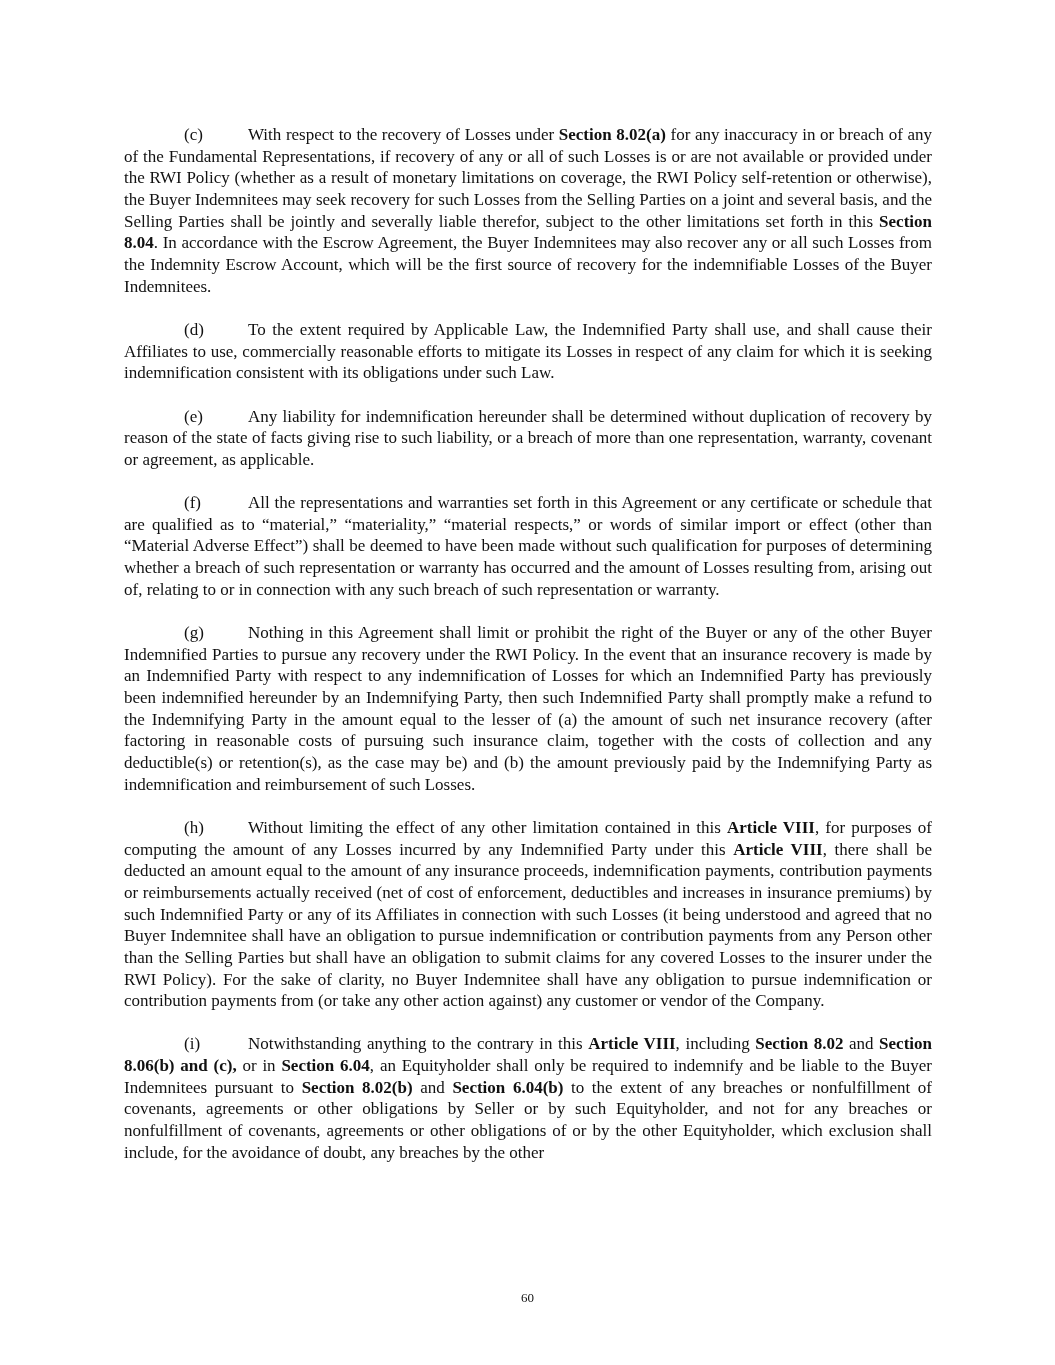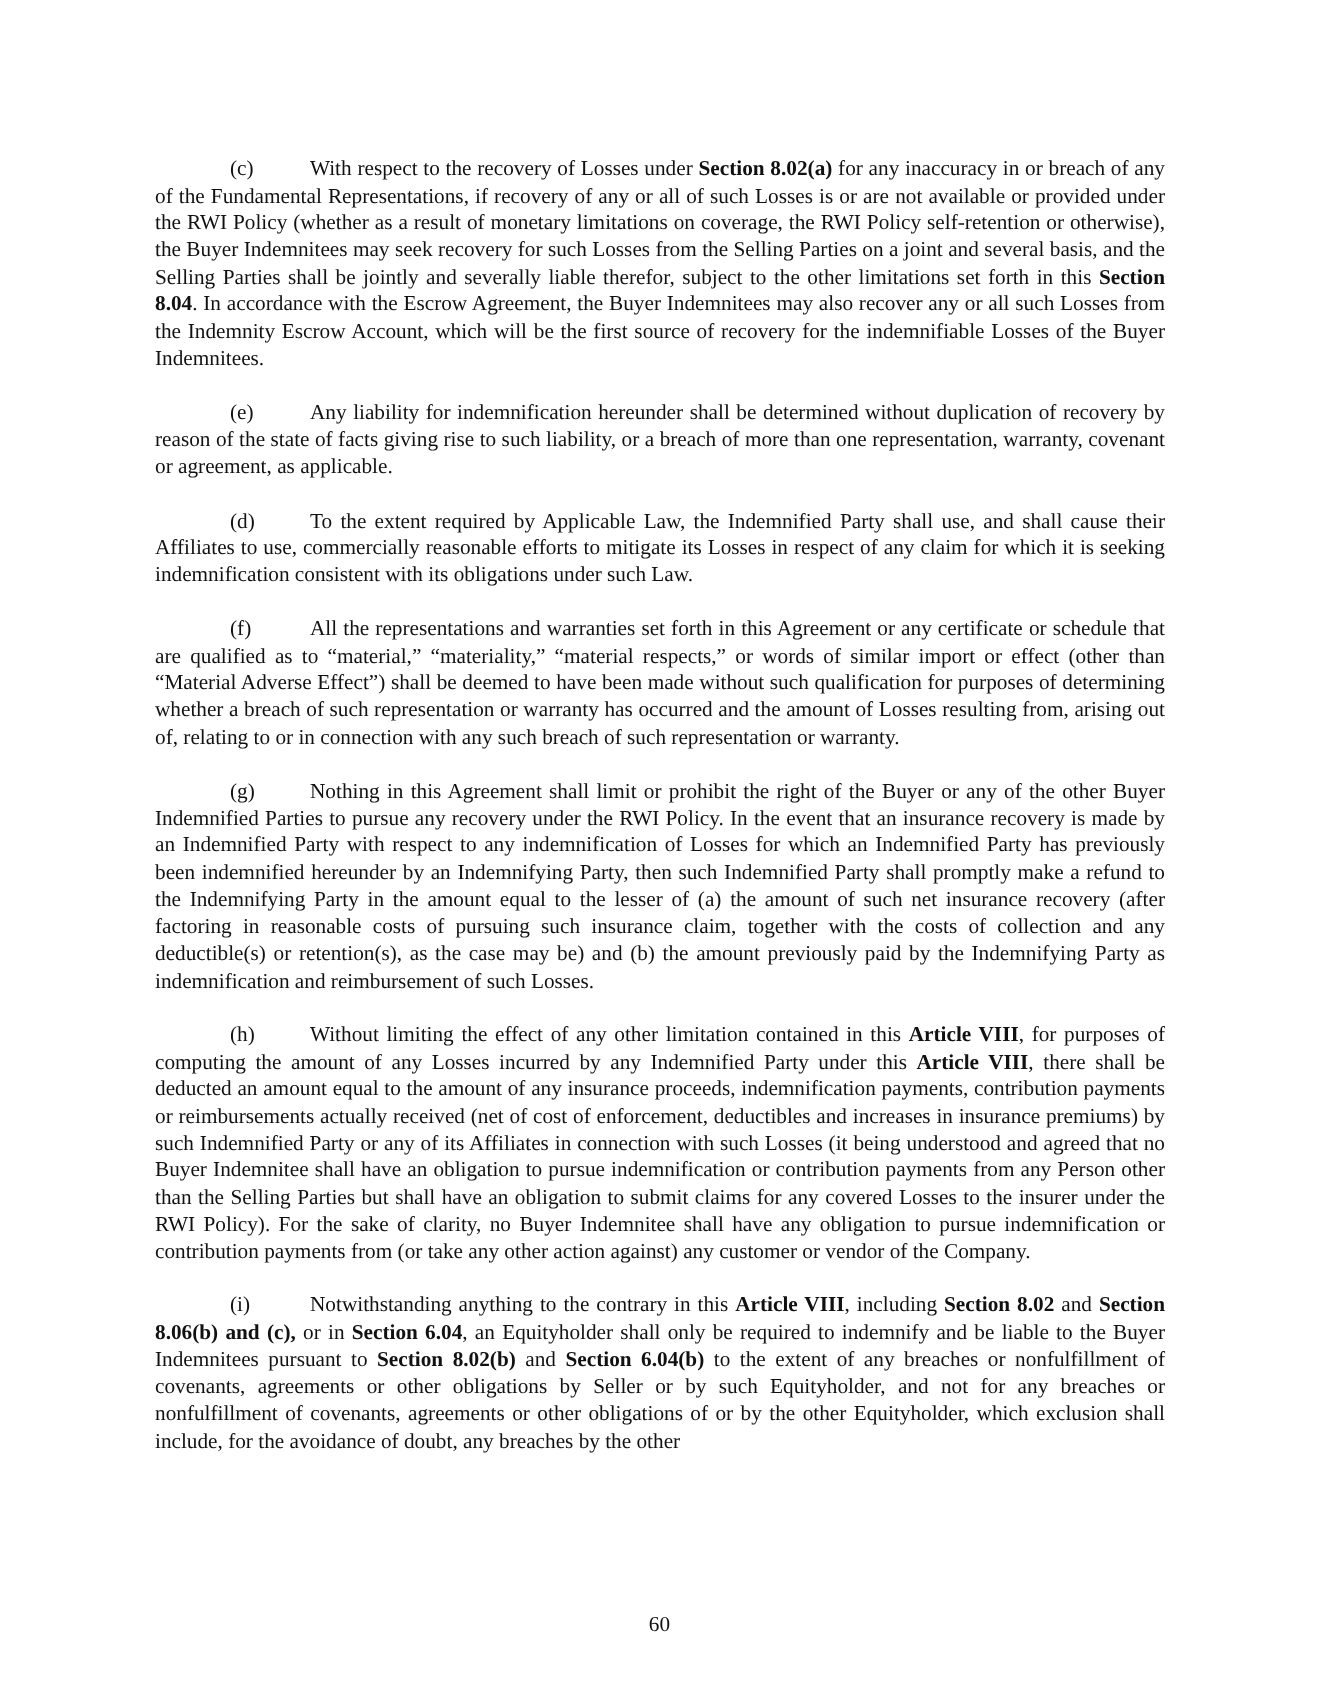--- a/index.html
+++ b/index.html
@@ -7,30 +7,30 @@
   .page {
     position:absolute; left:124px; top:124px; width:808px;
     font-family: "Liberation Serif", "DejaVu Serif", serif;
     font-size:17px; line-height:21.65px; color:#111111;
   }
   .para { margin:0 0 21.65px 0; text-align:justify; text-align-last:left; }
   .para .label { display:inline-block; width:64px; margin-left:60px; }
   .b { font-weight:bold; }
   .page-number {
     position:absolute; top:1290px; left:0; width:1055px; text-align:center;
-    font-family: "Liberation Serif", "DejaVu Serif", serif; font-size:17px; color:#111;
+    font-family: "Liberation Serif", "DejaVu Serif", serif; font-size:13px; color:#111;
   }
 </style>
 </head>
 <body>
 
 <div class="page">
   <div id="paragraphs">
       <p class="para"><span class="label">(c)</span><span>With respect to the recovery of Losses under </span><span class="b">Section 8.02(a)</span><span> for any inaccuracy in or breach of any of the Fundamental Representations, if recovery of any or all of such Losses is or are not available or provided under the RWI Policy (whether as a result of monetary limitations on coverage, the RWI Policy self-retention or otherwise), the Buyer Indemnitees may seek recovery for such Losses from the Selling Parties on a joint and several basis, and the Selling Parties shall be jointly and severally liable therefor, subject to the other limitations set forth in this </span><span class="b">Section 8.04</span><span>. In accordance with the Escrow Agreement, the Buyer Indemnitees may also recover any or all such Losses from the Indemnity Escrow Account, which will be the first source of recovery for the indemnifiable Losses of the Buyer Indemnitees.</span></p>
+      <p class="para"><span class="label">(d)</span><span>To the extent required by Applicable Law, the Indemnified Party shall use, and shall cause their Affiliates to use, commercially reasonable efforts to mitigate its Losses in respect of any claim for which it is seeking indemnification consistent with its obligations under such Law.</span></p>
       <p class="para"><span class="label">(e)</span><span>Any liability for indemnification hereunder shall be determined without duplication of recovery by reason of the state of facts giving rise to such liability, or a breach of more than one representation, warranty, covenant or agreement, as applicable.</span></p>
-      <p class="para"><span class="label">(d)</span><span>To the extent required by Applicable Law, the Indemnified Party shall use, and shall cause their Affiliates to use, commercially reasonable efforts to mitigate its Losses in respect of any claim for which it is seeking indemnification consistent with its obligations under such Law.</span></p>
       <p class="para"><span class="label">(f)</span><span>All the representations and warranties set forth in this Agreement or any certificate or schedule that are qualified as to “material,” “materiality,” “material respects,” or words of similar import or effect (other than “Material Adverse Effect”) shall be deemed to have been made without such qualification for purposes of determining whether a breach of such representation or warranty has occurred and the amount of Losses resulting from, arising out of, relating to or in connection with any such breach of such representation or warranty.</span></p>
       <p class="para"><span class="label">(g)</span><span>Nothing in this Agreement shall limit or prohibit the right of the Buyer or any of the other Buyer Indemnified Parties to pursue any recovery under the RWI Policy. In the event that an insurance recovery is made by an Indemnified Party with respect to any indemnification of Losses for which an Indemnified Party has previously been indemnified hereunder by an Indemnifying Party, then such Indemnified Party shall promptly make a refund to the Indemnifying Party in the amount equal to the lesser of (a) the amount of such net insurance recovery (after factoring in reasonable costs of pursuing such insurance claim, together with the costs of collection and any deductible(s) or retention(s), as the case may be) and (b) the amount previously paid by the Indemnifying Party as indemnification and reimbursement of such Losses.</span></p>
       <p class="para"><span class="label">(h)</span><span>Without limiting the effect of any other limitation contained in this </span><span class="b">Article VIII</span><span>, for purposes of computing the amount of any Losses incurred by any Indemnified Party under this </span><span class="b">Article VIII</span><span>, there shall be deducted an amount equal to the amount of any insurance proceeds, indemnification payments, contribution payments or reimbursements actually received (net of cost of enforcement, deductibles and increases in insurance premiums) by such Indemnified Party or any of its Affiliates in connection with such Losses (it being understood and agreed that no Buyer Indemnitee shall have an obligation to pursue indemnification or contribution payments from any Person other than the Selling Parties but shall have an obligation to submit claims for any covered Losses to the insurer under the RWI Policy).  For the sake of clarity, no Buyer Indemnitee shall have any obligation to pursue indemnification or contribution payments from (or take any other action against) any customer or vendor of the Company.</span></p>
       <p class="para"><span class="label">(i)</span><span>Notwithstanding anything to the contrary in this </span><span class="b">Article VIII</span><span>, including </span><span class="b">Section 8.02</span><span> and </span><span class="b">Section 8.06(b) and (c),</span><span> or in </span><span class="b">Section 6.04</span><span>, an Equityholder shall only be required to indemnify and be liable to the Buyer Indemnitees pursuant to </span><span class="b">Section 8.02(b)</span><span> and </span><span class="b">Section 6.04(b)</span><span> to the extent of any breaches or nonfulfillment of covenants, agreements or other obligations by Seller or by such Equityholder, and not for any breaches or nonfulfillment of covenants, agreements or other obligations of or by the other Equityholder, which exclusion shall include, for the avoidance of doubt, any breaches by the other</span></p>
     </div>
 </div>
 <div class="page-number">60</div>
 
 </body></html>

